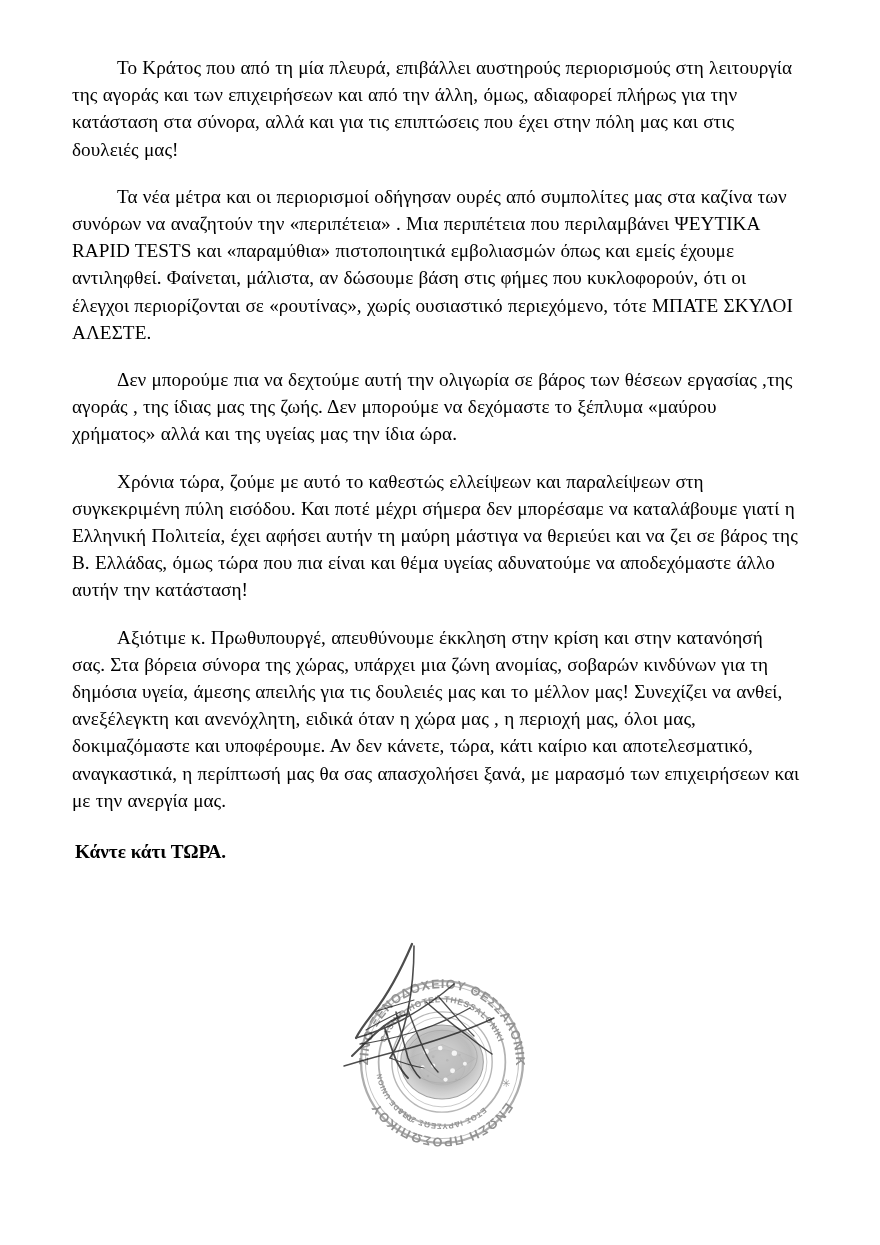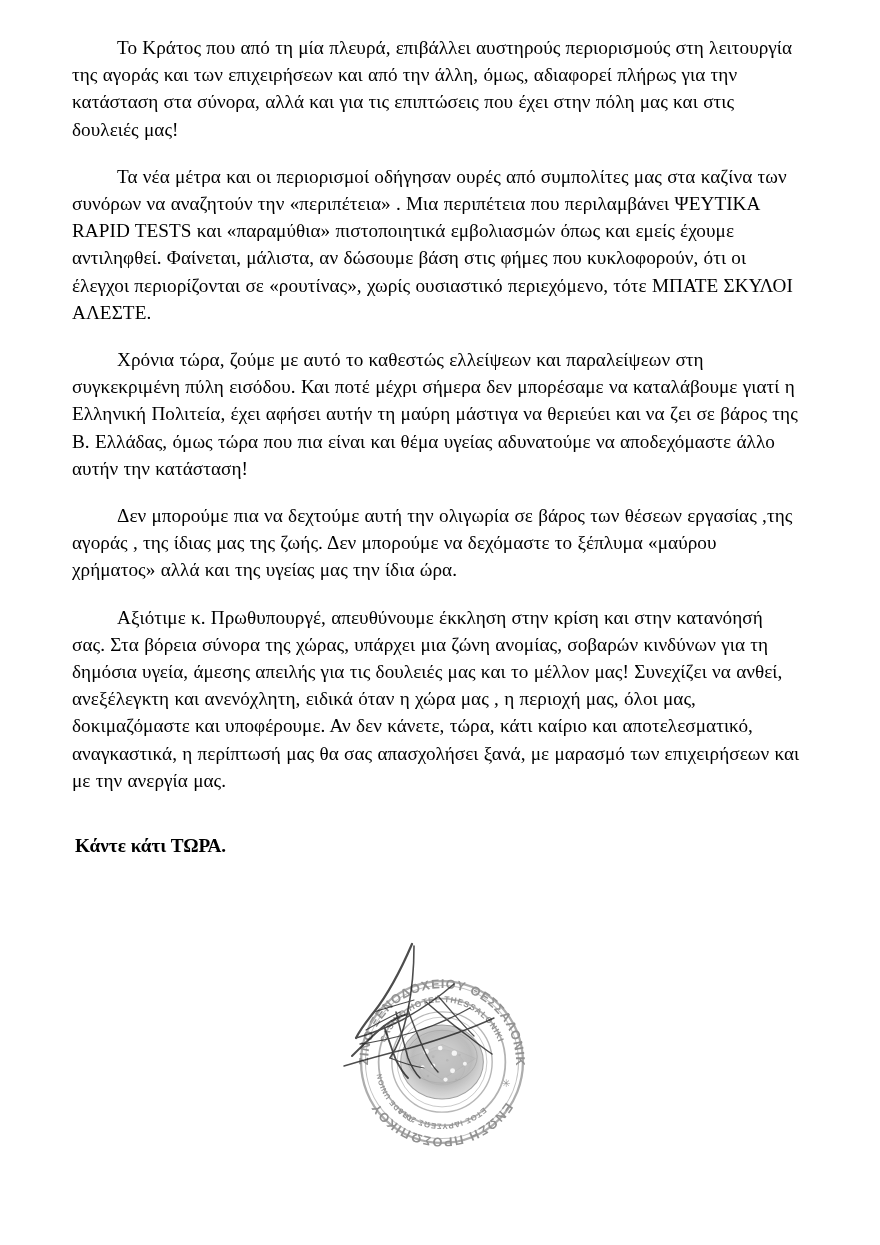--- a/index.html
+++ b/index.html
@@ -22,36 +22,36 @@
     left: 0;
     top: 0;
     width: 880px;
     height: 1245px;
     background: #ffffff;
   }
 
   #letter-body {
     position: absolute;
     left: 72px;
-    top: 34px;
+    top: 54px;
     width: 728px;
   }
 
   .para {
     font-size: 19.2px;
     line-height: 27.2px;
     text-align: left;
     text-indent: 45px;
     margin: 0 0 20px 0;
     letter-spacing: 0.05px;
     word-spacing: 0.4px;
   }
 
   .para-last {
-    margin-bottom: 38px;
+    margin-bottom: 24px;
   }
 
   .closing {
     font-size: 19.2px;
     line-height: 27.2px;
     font-weight: bold;
     text-indent: 0;
     margin: 3px;
   }
 
@@ -86,22 +86,22 @@
 </style>
 </head>
 <body>
 
 <div id="page">
 
   <div id="letter-body">
 
     <p class="para">Το Κράτος που από τη μία πλευρά, επιβάλλει αυστηρούς περιορισμούς στη λειτουργία της αγοράς και των επιχειρήσεων και από την άλλη, όμως, αδιαφορεί πλήρως για την κατάσταση στα σύνορα, αλλά και για τις επιπτώσεις που έχει στην πόλη μας και στις δουλειές μας!</p>
     <p class="para">Τα νέα μέτρα και οι περιορισμοί οδήγησαν ουρές από συμπολίτες μας στα καζίνα των συνόρων να αναζητούν την «περιπέτεια» . Μια περιπέτεια που περιλαμβάνει ΨΕΥΤΙΚΑ RAPID TESTS και «παραμύθια» πιστοποιητικά εμβολιασμών όπως και εμείς έχουμε αντιληφθεί. Φαίνεται, μάλιστα, αν δώσουμε βάση στις φήμες που κυκλοφορούν, ότι οι έλεγχοι περιορίζονται σε «ρουτίνας», χωρίς ουσιαστικό περιεχόμενο, τότε ΜΠΑΤΕ ΣΚΥΛΟΙ ΑΛΕΣΤΕ.</p>
+    <p class="para">Δεν μπορούμε πια να δεχτούμε αυτή την ολιγωρία σε βάρος των θέσεων εργασίας ,της αγοράς , της ίδιας μας της ζωής. Δεν μπορούμε να δεχόμαστε το ξέπλυμα «μαύρου χρήματος» αλλά και της υγείας μας την ίδια ώρα.</p>
     <p class="para">Χρόνια τώρα, ζούμε με αυτό το καθεστώς ελλείψεων και παραλείψεων στη συγκεκριμένη πύλη εισόδου. Και ποτέ μέχρι σήμερα δεν μπορέσαμε να καταλάβουμε γιατί η Ελληνική Πολιτεία, έχει αφήσει αυτήν τη μαύρη μάστιγα να θεριεύει και να ζει σε βάρος της Β. Ελλάδας, όμως τώρα που πια είναι και θέμα υγείας αδυνατούμε να αποδεχόμαστε άλλο αυτήν την κατάσταση!</p>
-    <p class="para">Δεν μπορούμε πια να δεχτούμε αυτή την ολιγωρία σε βάρος των θέσεων εργασίας ,της αγοράς , της ίδιας μας της ζωής. Δεν μπορούμε να δεχόμαστε το ξέπλυμα «μαύρου χρήματος» αλλά και της υγείας μας την ίδια ώρα.</p>
     <p class="para para-last">Αξιότιμε κ. Πρωθυπουργέ, απευθύνουμε έκκληση στην κρίση και στην κατανόησή σας. Στα βόρεια σύνορα της χώρας, υπάρχει μια ζώνη ανομίας, σοβαρών κινδύνων για τη δημόσια υγεία, άμεσης απειλής για τις δουλειές μας και το μέλλον μας! Συνεχίζει να ανθεί, ανεξέλεγκτη και ανενόχλητη, ειδικά όταν η χώρα μας , η περιοχή μας, όλοι μας, δοκιμαζόμαστε και υποφέρουμε. Αν δεν κάνετε, τώρα, κάτι καίριο και αποτελεσματικό, αναγκαστικά, η περίπτωσή μας θα σας απασχολήσει ξανά, με μαρασμό των επιχειρήσεων και με την ανεργία μας.</p>
 
     <p class="closing">Κάντε κάτι ΤΩΡΑ.</p>
 
   </div>
 
   <div id="seal-block">
 
     <div id="seal-stamp">
       <svg class="seal-svg" viewBox="0 0 200 200" xmlns="http://www.w3.org/2000/svg">

